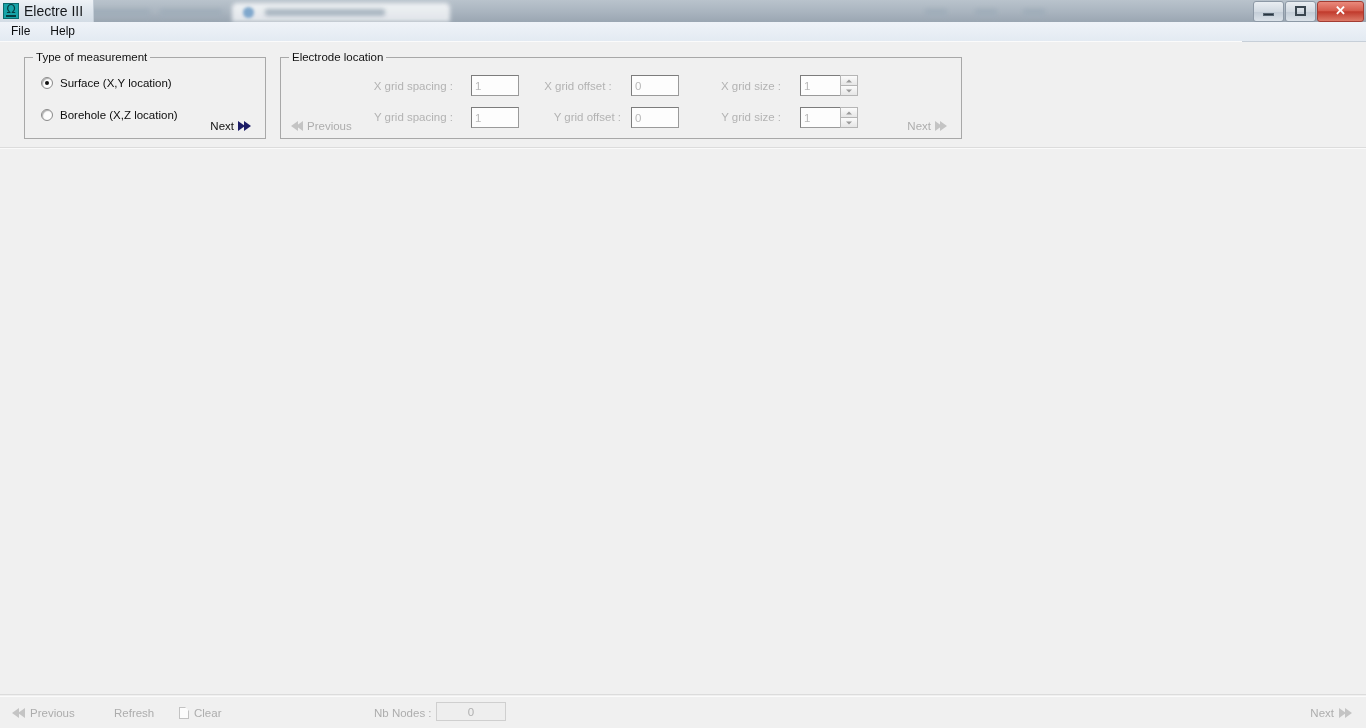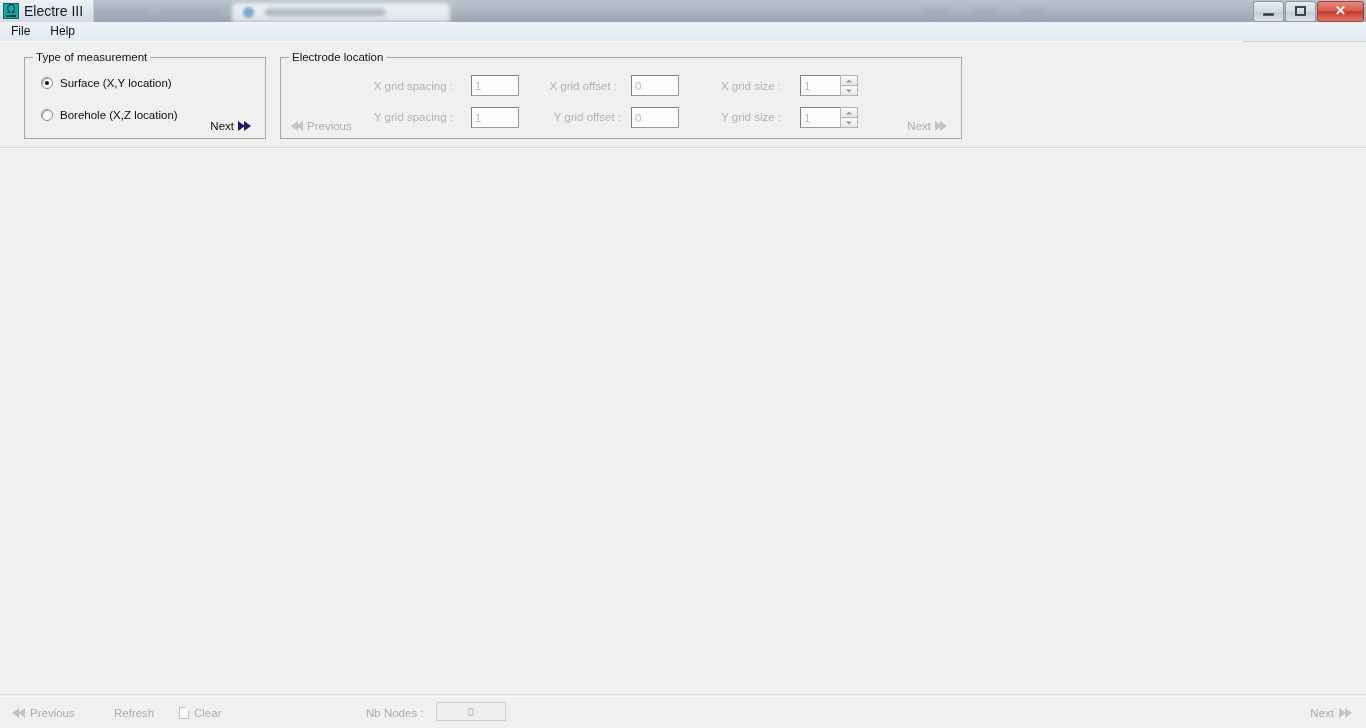--- a/index.html
+++ b/index.html
@@ -452,21 +452,21 @@
 
   <div class="groupbox" id="gb-electrode">
     <span class="groupbox-label">Electrode location</span>
 
     <span class="field-label" style="left:92px; top:22px; width:80px;">X grid spacing :</span>
     <input class="textbox dim" style="left: 190px; top: 17px; width: 48px;" value="1">
 
     <span class="field-label" style="left:92px; top:53px; width:80px;">Y grid spacing :</span>
     <input class="textbox dim" style="left: 190px; top: 49px; width: 48px;" value="1">
 
-    <span class="field-label" style="left:258px; top:22px; width:78px;">X grid offset :</span>
+    <span class="field-label" style="left:258px; top:22px; width:78px;text-align:center;">X grid offset :</span>
     <input class="textbox dim" style="left: 350px; top: 17px; width: 48px;" value="0">
 
     <span class="field-label" style="left:262px; top:53px; width:78px;">Y grid offset :</span>
     <input class="textbox dim" style="left: 350px; top: 49px; width: 48px;" value="0">
 
     <span class="field-label" style="left:432px; top:22px; width:68px;">X grid size :</span>
     <input class="textbox dim" style="left: 519px; top: 17px; width: 42px;" value="1">
     <div class="spinner" style="left:559px; top:17px;">
       <div class="spin-half up">
           <span class="spin-arrow-up"></span>
@@ -515,21 +515,21 @@
 
     <div class="bb-item" style="left:114px;">
       <span>Refresh</span>
     </div>
 
     <div class="bb-item" style="left:179px;">
       <span class="doc-icon"></span>
       <span>Clear</span>
     </div>
 
-    <div class="bb-item" style="left:366px;">
+    <div class="bb-item" style="left:374px;">
       <span>Nb Nodes :</span>
     </div>
     <input class="nbnodes-field" style="left: 436px; top: 5px; width: 70px;" readonly="" value="0">
 
     <div class="bb-item" style="right:14px;">
       <span>Next</span>
       <span class="tri-hollow-next"></span>
       <span class="tri-hollow-next" style="margin-left:-6px;"></span>
     </div>
   </div>

